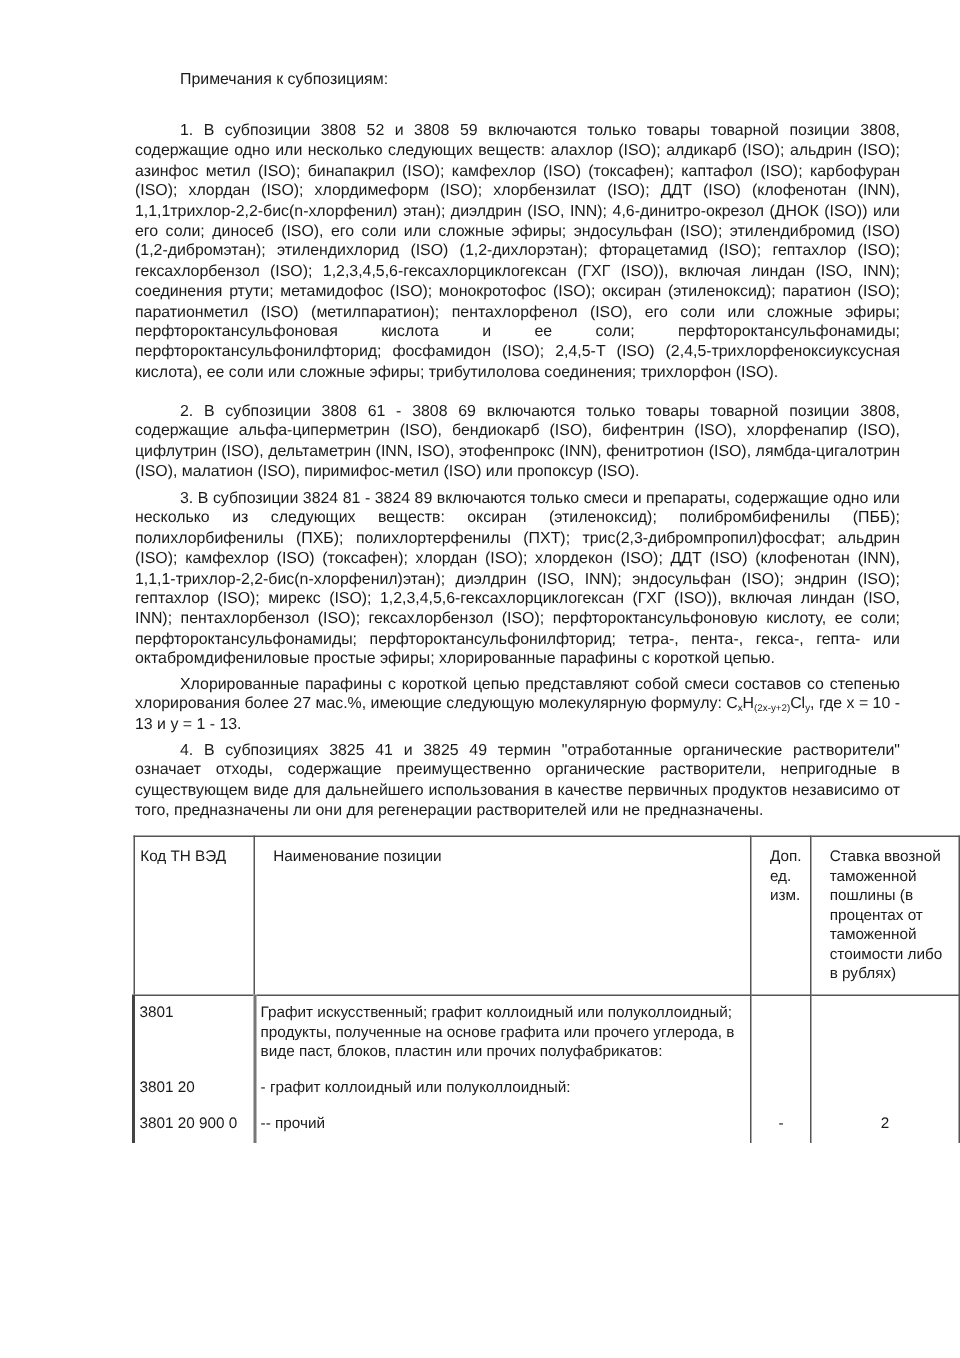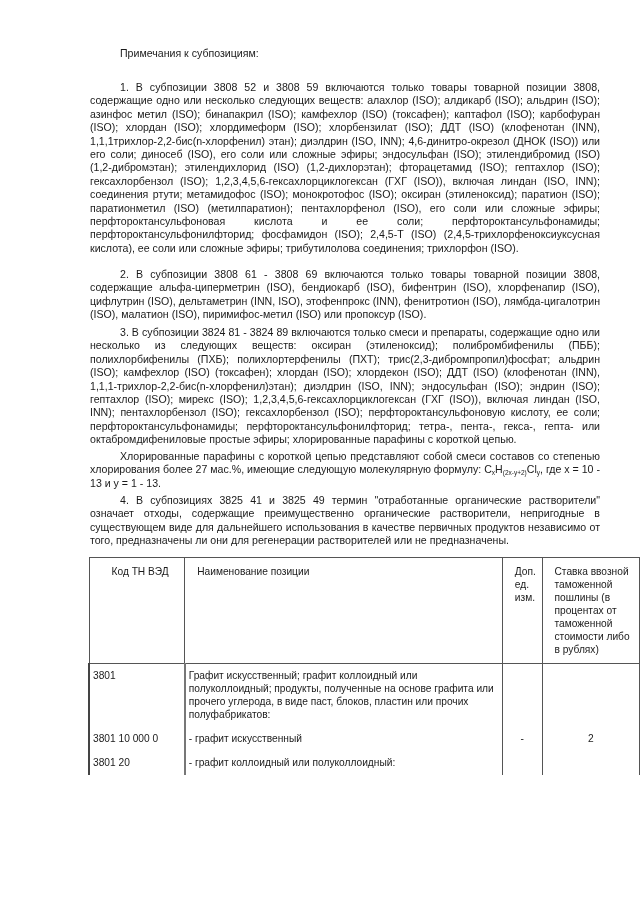--- a/index.html
+++ b/index.html
@@ -13,21 +13,21 @@
   #note-2 { position: absolute; top: 268px; left: 0; width: 510px; }
   #note-3 { position: absolute; top: 326px; left: 0; width: 510px; }
   #note-3b { position: absolute; top: 450px; left: 0; width: 510px; }
   #note-4 { position: absolute; top: 494px; left: 0; width: 510px; }
   sub { font-size: 6.5px; vertical-align: -2px; line-height: 0; }
 
   table.tnved { position: absolute; left: 88px; top: 557px; border-collapse: collapse;
                 font-family: "Liberation Sans", sans-serif; font-size: 10.2px; line-height: 13px; }
   table.tnved td, table.tnved th { padding: 3px 3px; vertical-align: top; font-weight: normal; }
   table.tnved th { border: 1px solid #555; text-align: left; padding-top: 7px; padding-left: 12px; }
-  table.tnved th.c1 { text-align: left; padding-left: 22px; }
+  table.tnved th.c1 { text-align: left; padding-left: 4px; }
   .c1 { width: 75px; }
   .c2 { width: 326px; }
   .c3 { width: 24px; }
   .c4 { width: 84px; }
   table.tnved td { border-left: 1px solid #555; border-right: 1px solid #555; }
   table.tnved td.c1 { border-left: 2px solid #444; }
   table.tnved td.c2 { border-left: 2px solid #777; text-align: left; }
   table.tnved td.c3, table.tnved td.c4 { text-align: center; }
   tr.header-row th { height: 95px; }
   tr.row td { padding-top: 5px; padding-bottom: 6px; }
@@ -53,25 +53,25 @@
     <th class="c3">Доп. ед. изм.</th>
     <th class="c4">Ставка ввозной таможенной пошлины (в процентах от таможенной стоимости либо в рублях)</th>
   </tr>
   <tr class="row first">
     <td class="c1">3801</td>
     <td class="c2">Графит искусственный; графит коллоидный или полуколлоидный; продукты, полученные на основе графита или прочего углерода, в виде паст, блоков, пластин или прочих полуфабрикатов:</td>
     <td class="c3"></td>
     <td class="c4"></td>
   </tr>
   <tr class="row">
-    <td class="c1">3801 10 000 0</td>
-    <td class="c2">- графит искусственный</td>
-    <td class="c3">-</td>
-    <td class="c4">2</td>
-  </tr>
-  <tr class="row">
     <td class="c1">3801 20</td>
     <td class="c2">- графит коллоидный или полуколлоидный:</td>
     <td class="c3"></td>
     <td class="c4"></td>
   </tr>
+  <tr class="row">
+    <td class="c1">3801 20 900 0</td>
+    <td class="c2">-- прочий</td>
+    <td class="c3">-</td>
+    <td class="c4">2</td>
+  </tr>
 </tbody>
   </table>
 
 </body></html>

